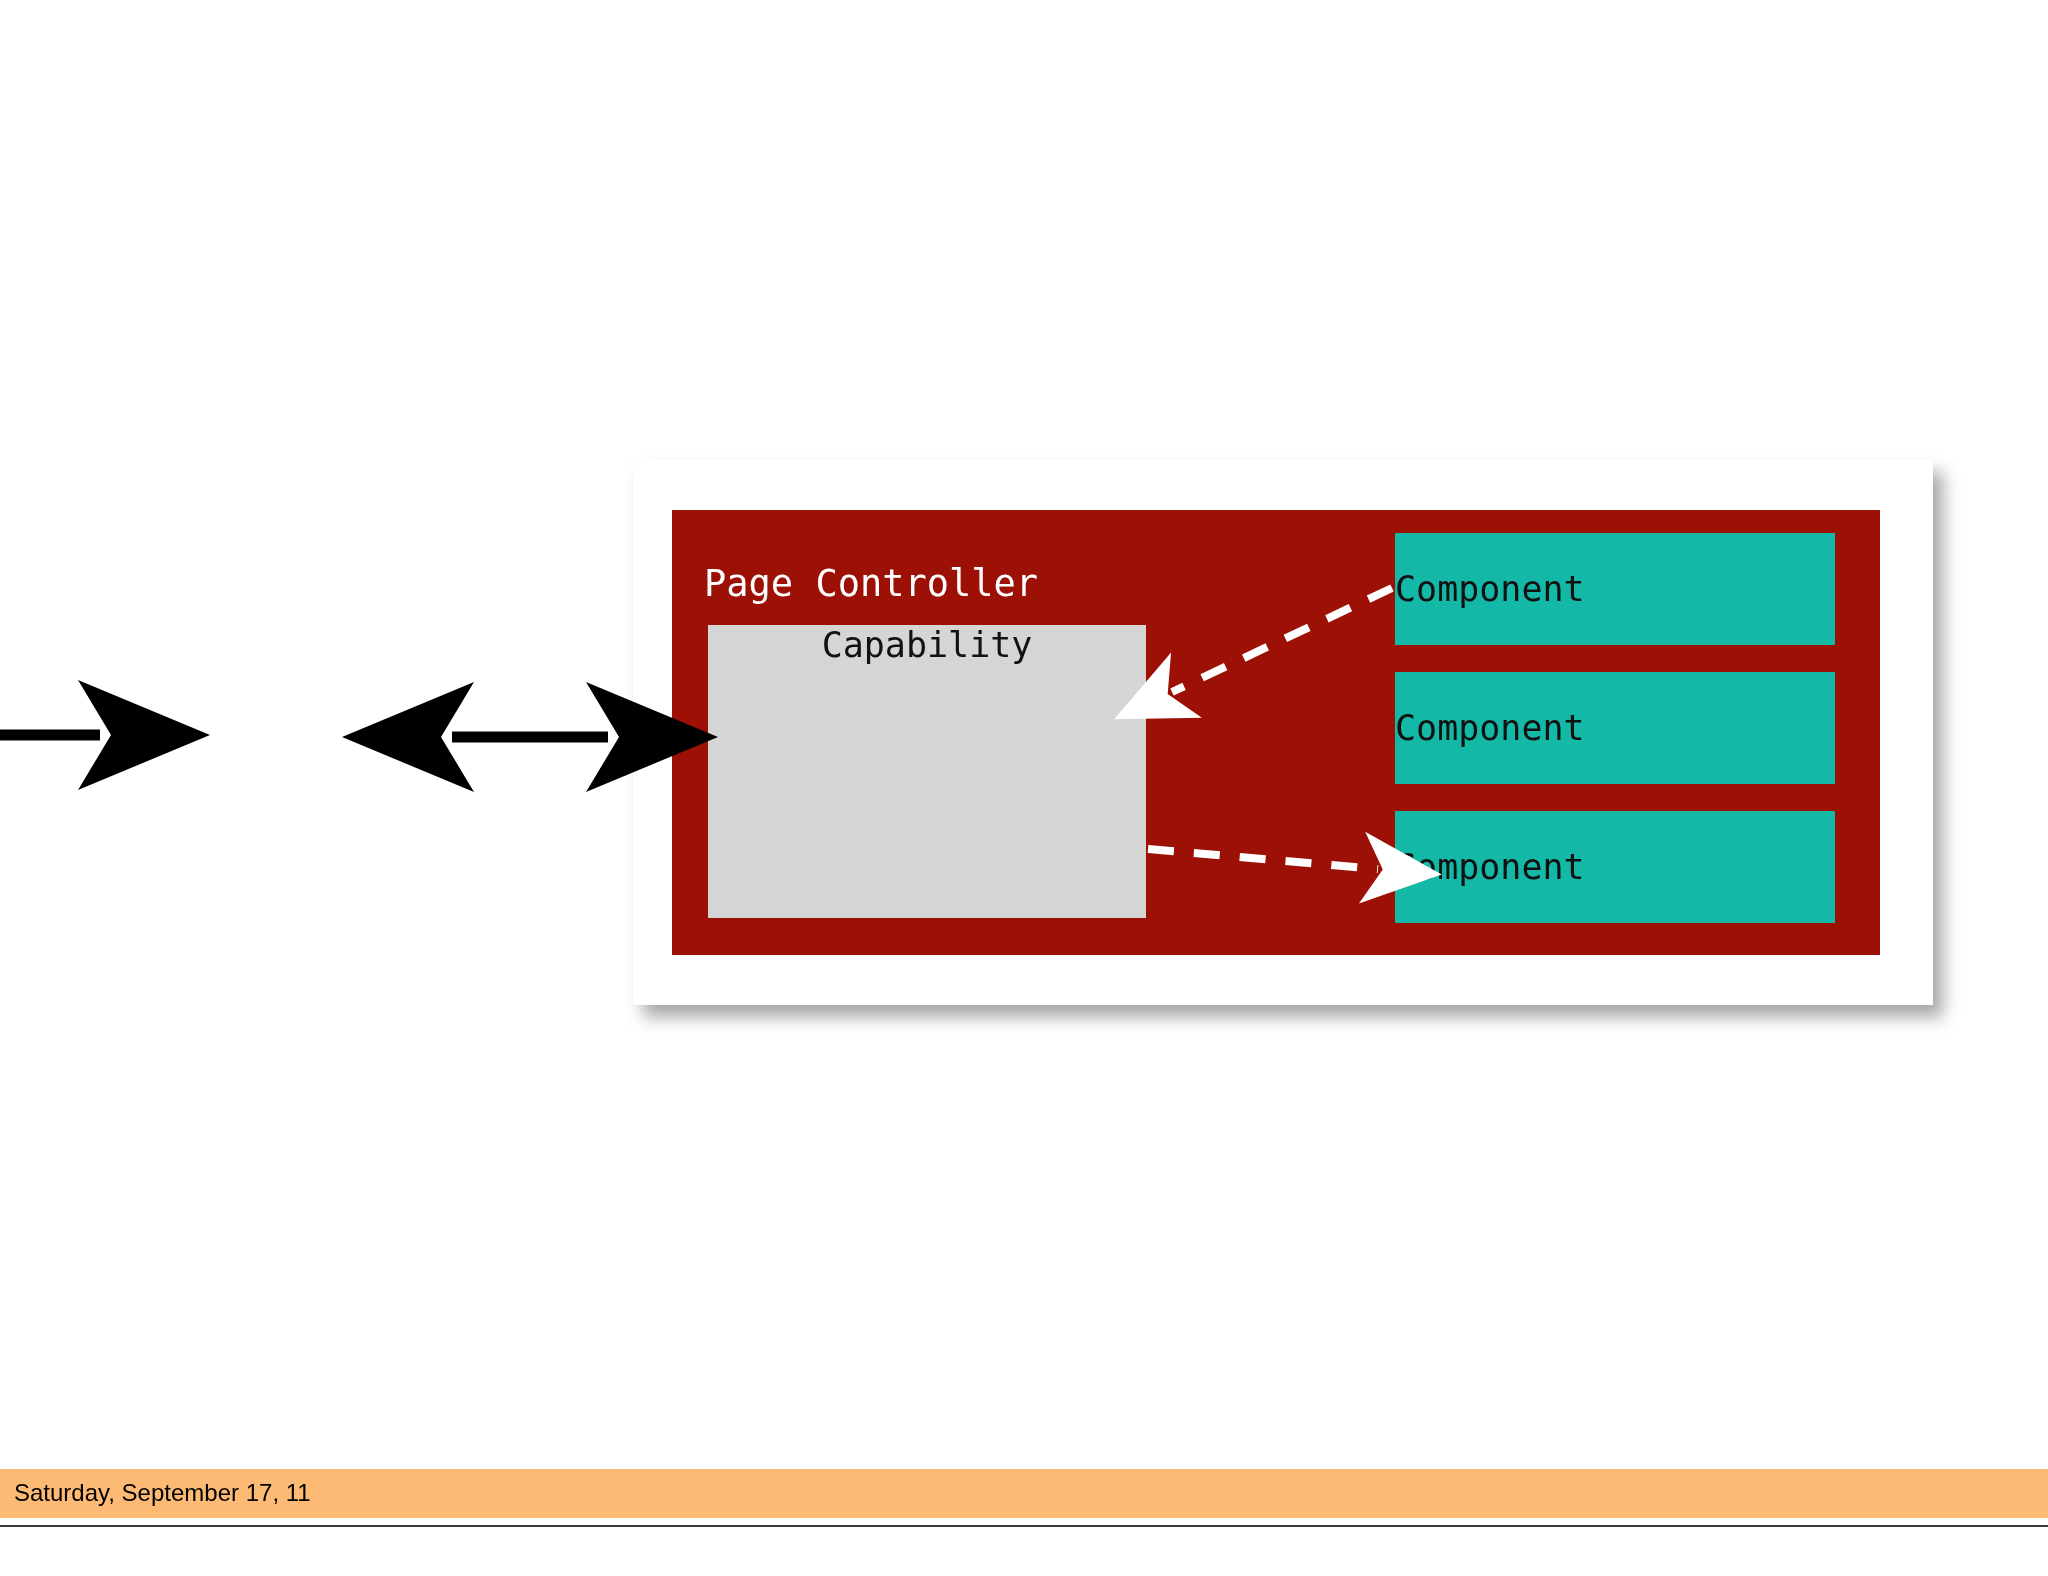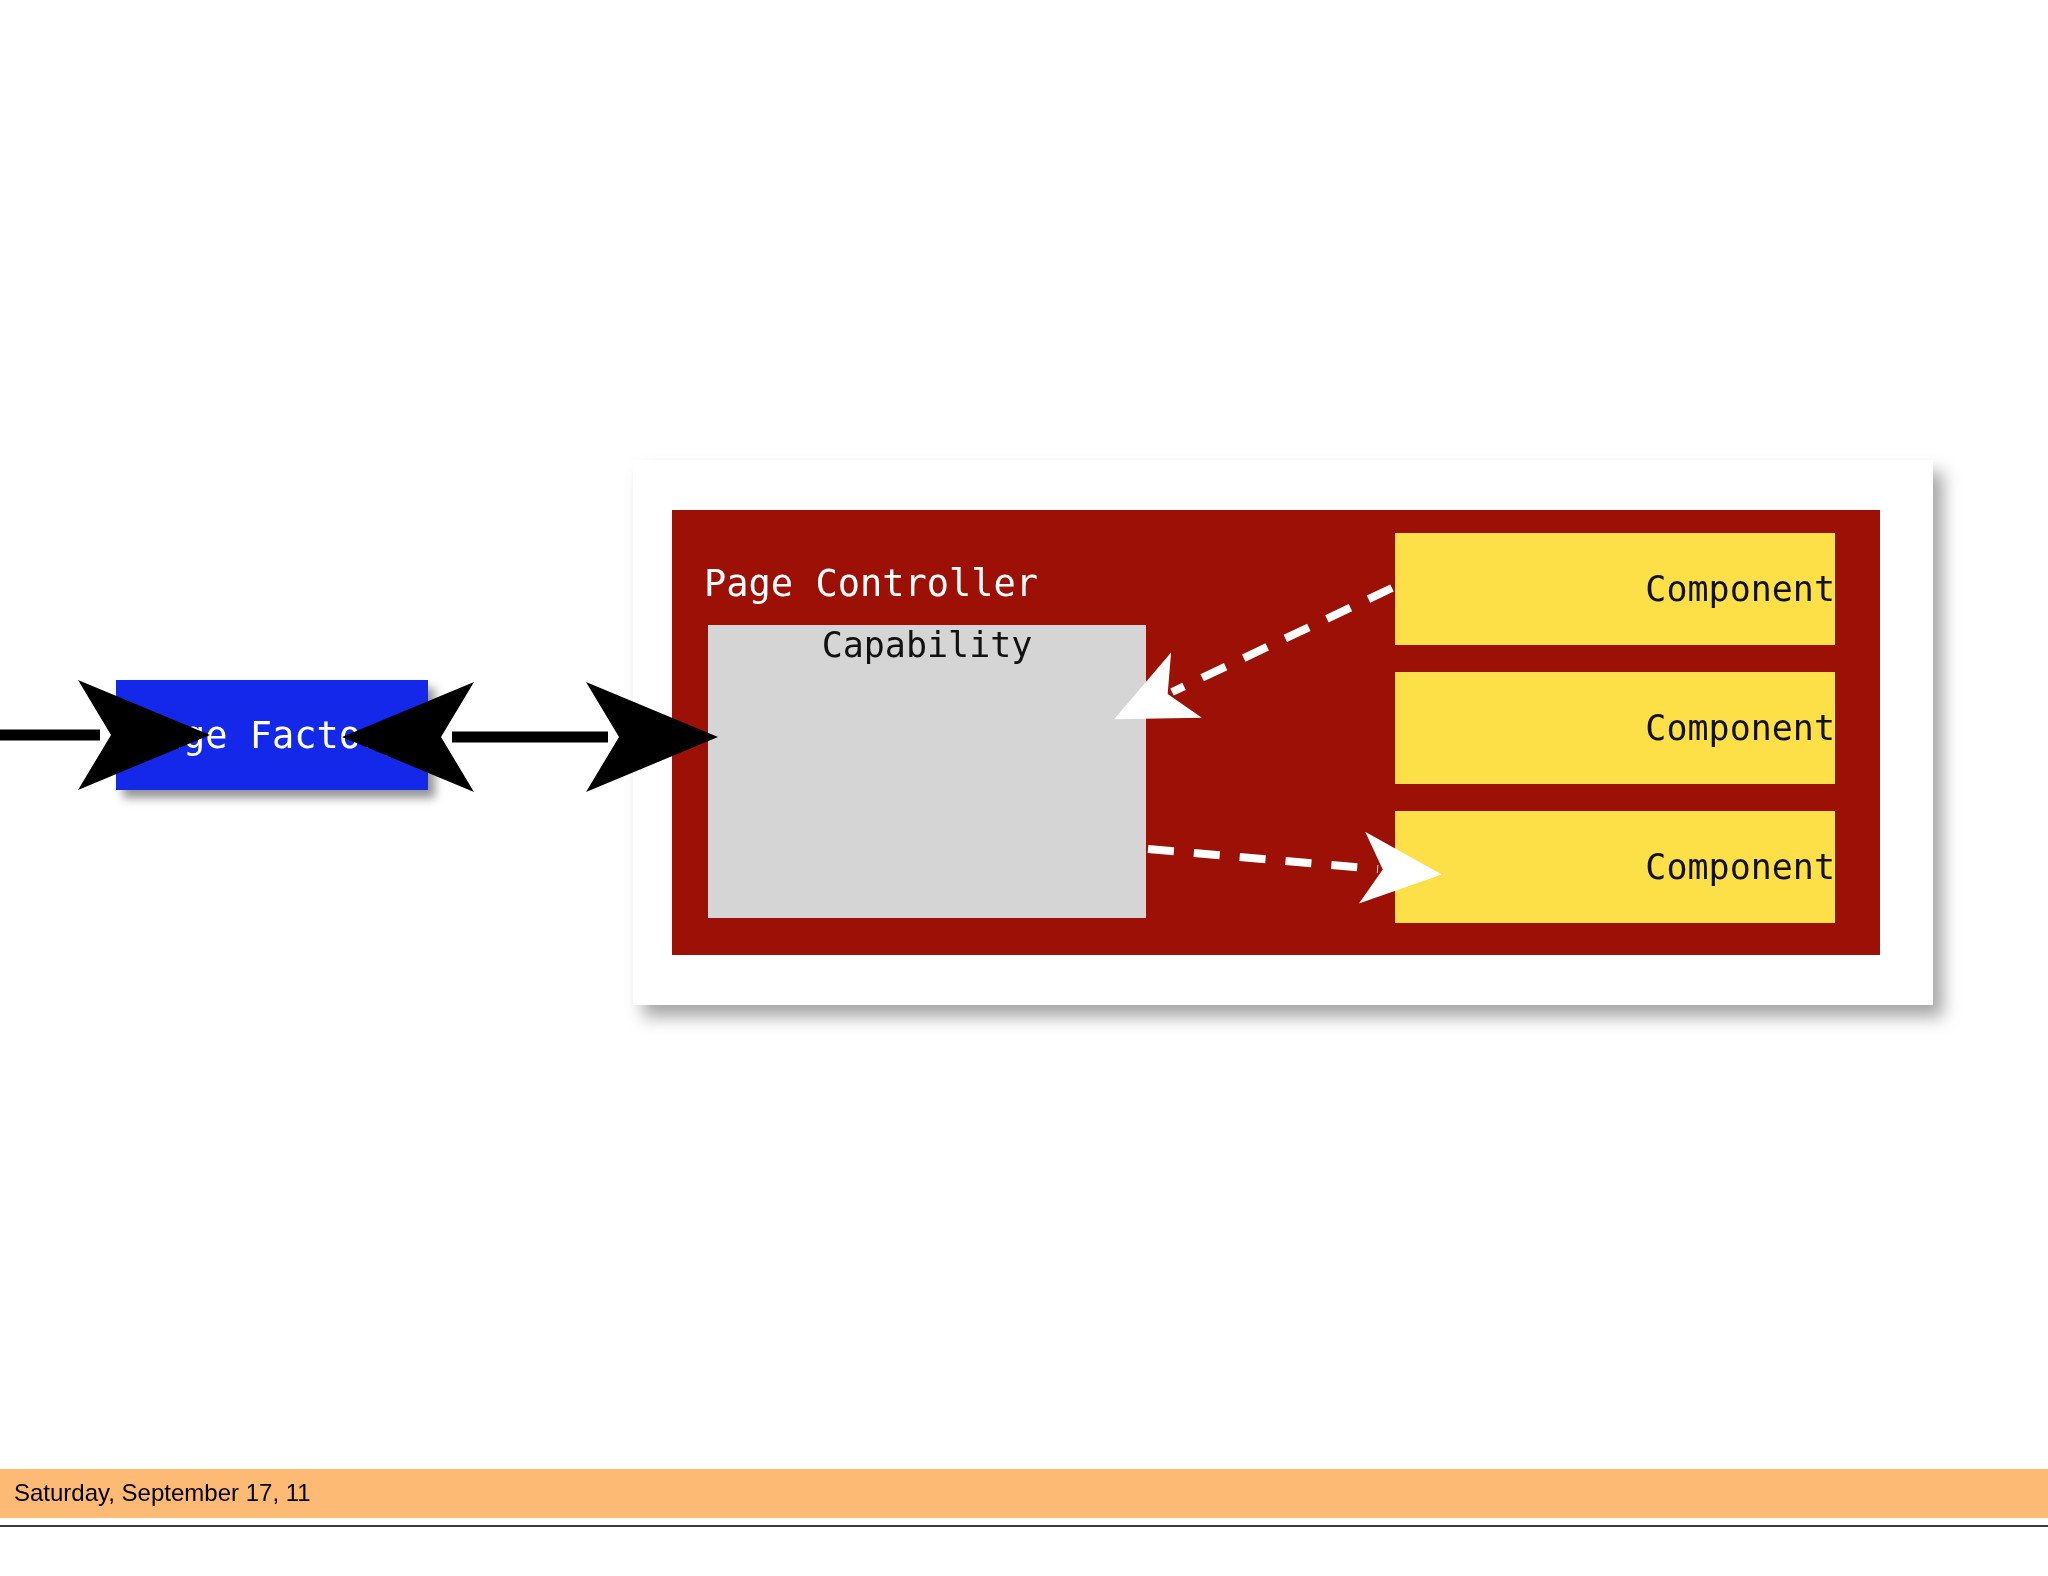--- a/index.html
+++ b/index.html
@@ -123,24 +123,24 @@
     color: #111111;
     white-space: nowrap;
   }
 
   
   .component {
     position: absolute;
     left: 1395px;
     width: 440px;
     height: 112px;
-    background: #fde047;
+    background: #14b8a6;
     display: flex;
     align-items: center;
-    justify-content: flex-end;
+    justify-content: flex-start;
   }
   .component .node-label {
     font-family: "DejaVu Sans Mono", "Liberation Mono", monospace;
     font-size: 35px;
     color: #111111;
     white-space: nowrap;
   }
   #component-1 { top: 533px; }
   #component-2 { top: 672px; }
   #component-3 { top: 811px; }
@@ -176,23 +176,20 @@
 
     <g>
       <line x1="0" y1="735" x2="100" y2="735" stroke="#000000" stroke-width="11" marker-end="url(#blackArrowEnd)"></line>
     </g>
 
     <g>
       <line x1="452" y1="737" x2="608" y2="737" stroke="#000000" stroke-width="11" marker-start="url(#blackArrowStart)" marker-end="url(#blackArrowEnd)"></line>
     </g>
   </svg>
 
-  <div class="node-factory">
-    <span class="node-label">Page Factory</span>
-  </div>
 
   <div class="controller">
     <span class="controller-title">Page Controller</span>
   </div>
 
   <div class="capability">
     <span class="node-label">Capability</span>
   </div>
 
   <div class="component" id="component-1">

